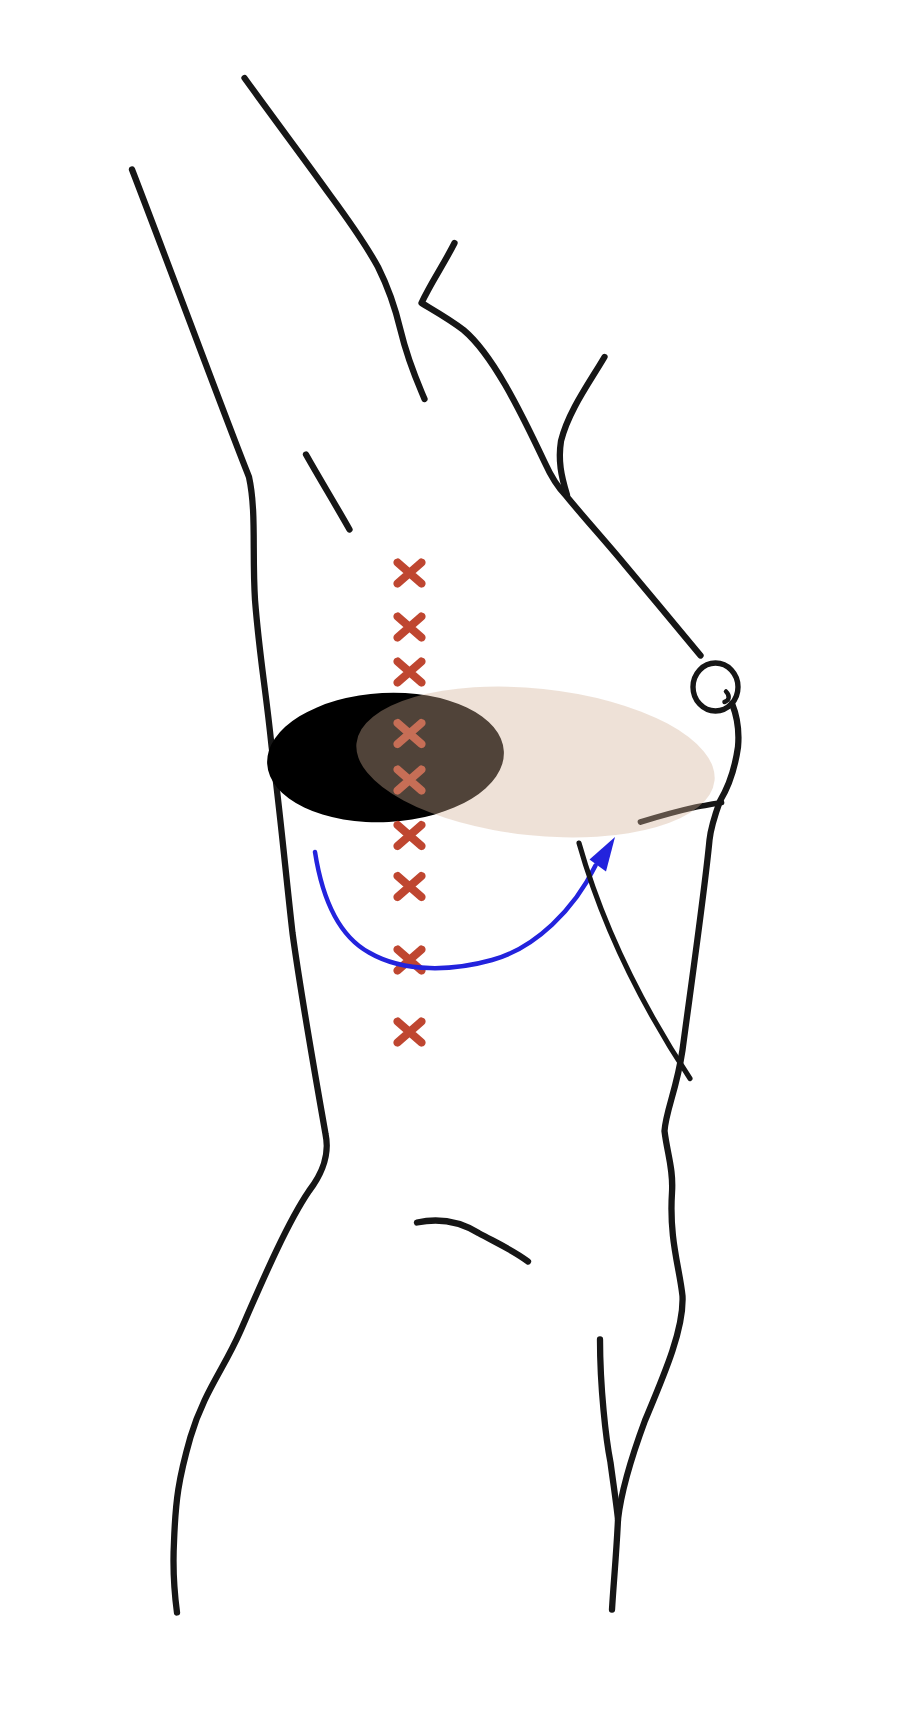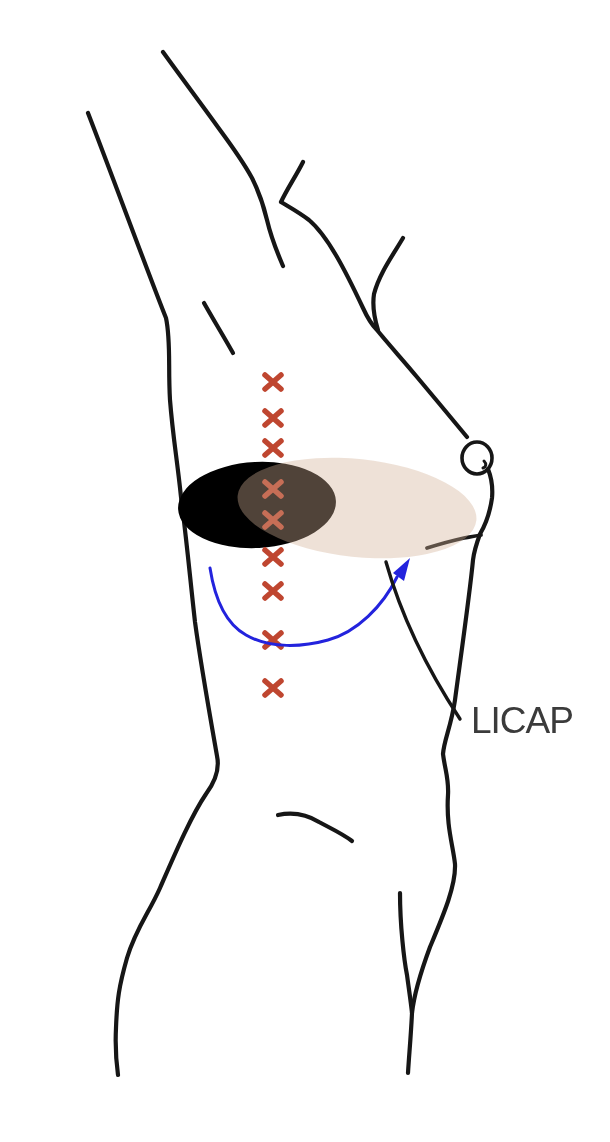--- a/index.html
+++ b/index.html
@@ -87,14 +87,13 @@
       </g>
 
     <ellipse id="shade" cx="357" cy="508" rx="120" ry="49" transform="rotate(6 357 508)" fill-opacity="0.38"></ellipse>
 
     <path class="arrow-arc" d="M210,568 C215,600 226,624 246,635 C270,649 303,647 328,640 C357,632 383,606 397,577"></path>
     <path class="arrow-head" d="M410,558 L393,573 L404,581 Z"></path>
 
     <path id="pointer" d="M386,562 Q408,640 460,719"></path>
   </svg>
 
-  <div class="licap-label">LICAP</div>
 </div>
 
 </body></html>

